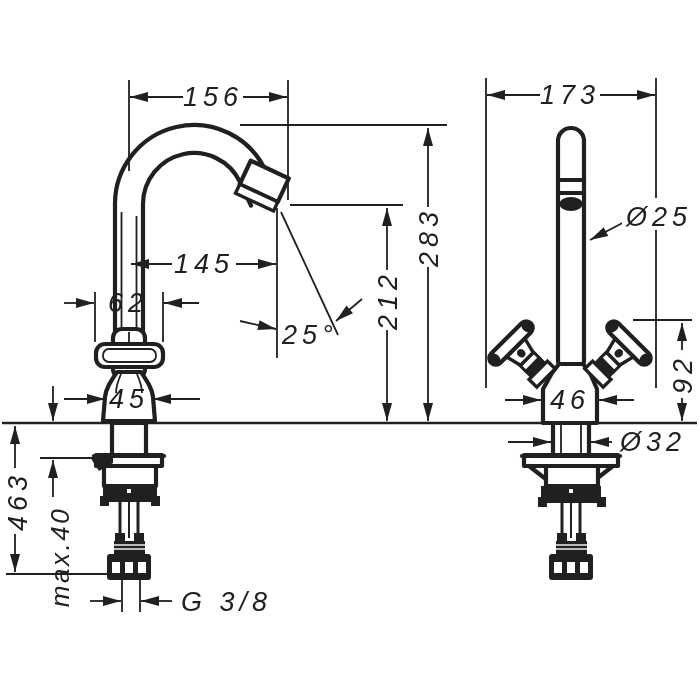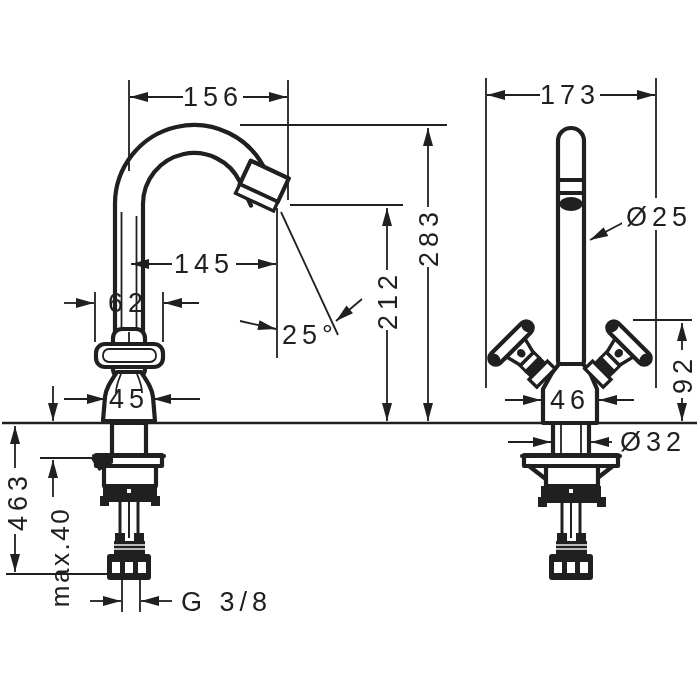--- a/index.html
+++ b/index.html
@@ -1,16 +1,16 @@
 <!DOCTYPE html>
 <html><head>
 <meta charset="utf-8">
 <style>
   html,body{margin:0;padding:0;background:#f6f6f6;}
-  .stage{width:700px;height:700px;background:#ffffff;position:relative;margin:0 auto;overflow:hidden;}
+  .stage{width:700px;height:700px;background:#ffffff;position:relative;margin:0 auto;overflow:hidden;font-style:italic;}
   svg{display:block;}
   text{font-family:"Liberation Sans","DejaVu Sans",sans-serif;fill:#202020;}
   .dimtxt{font-size:27px;letter-spacing:5px;}
   .dimtxt-s{font-size:26px;letter-spacing:2.5px;}
   .thick{stroke:#202020;stroke-width:4.2;fill:none;stroke-linecap:round;stroke-linejoin:round;}
   .thin{stroke:#202020;stroke-width:1.8;fill:none;}
   .dim{stroke:#202020;stroke-width:1.8;fill:none;}
   .wfill{fill:#ffffff;}
   .bfill{fill:#202020;stroke:none;}
 </style>

